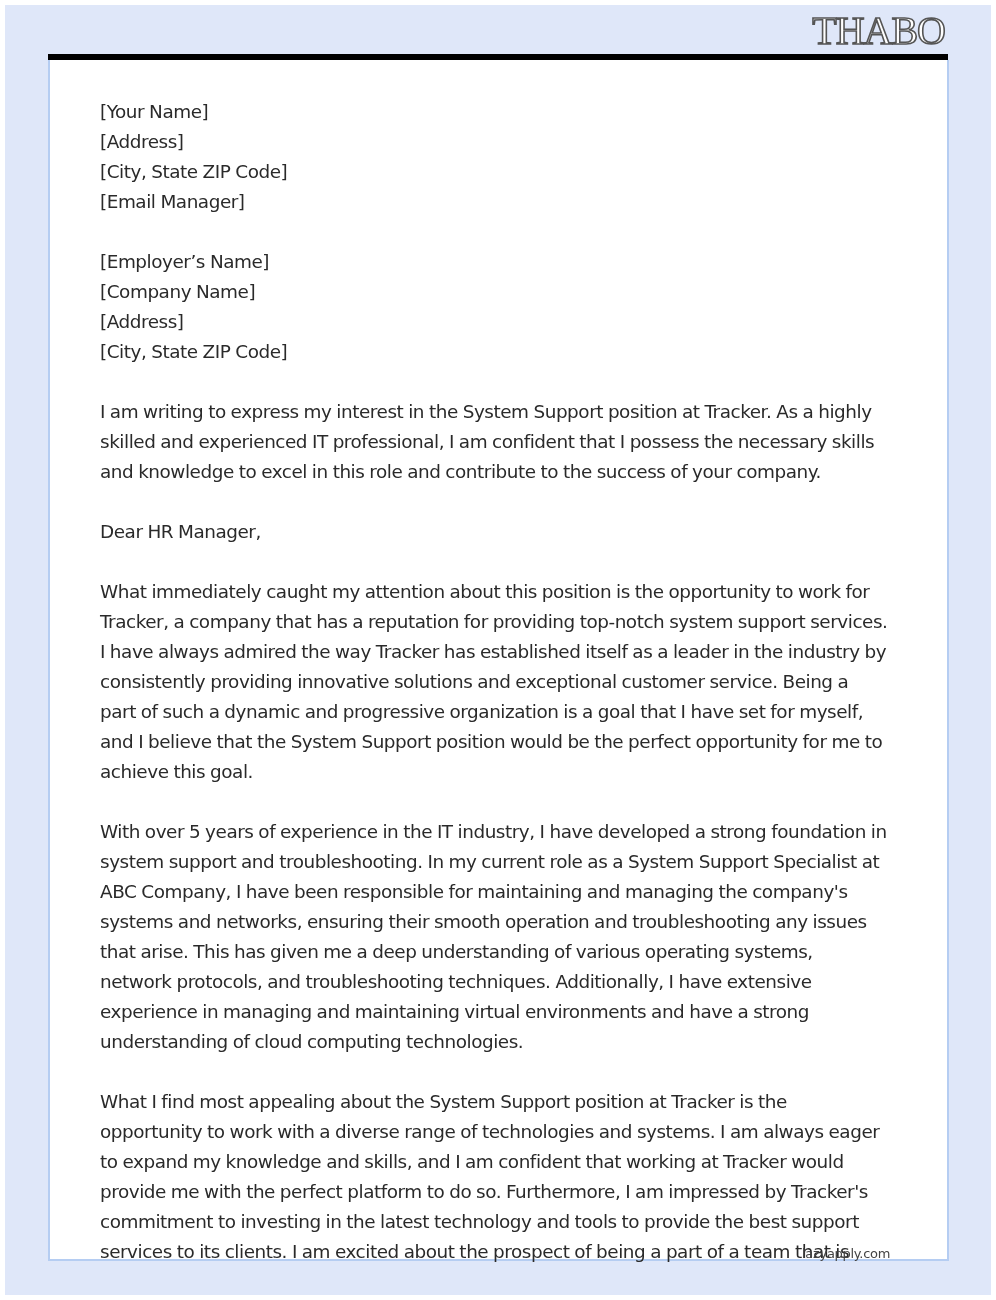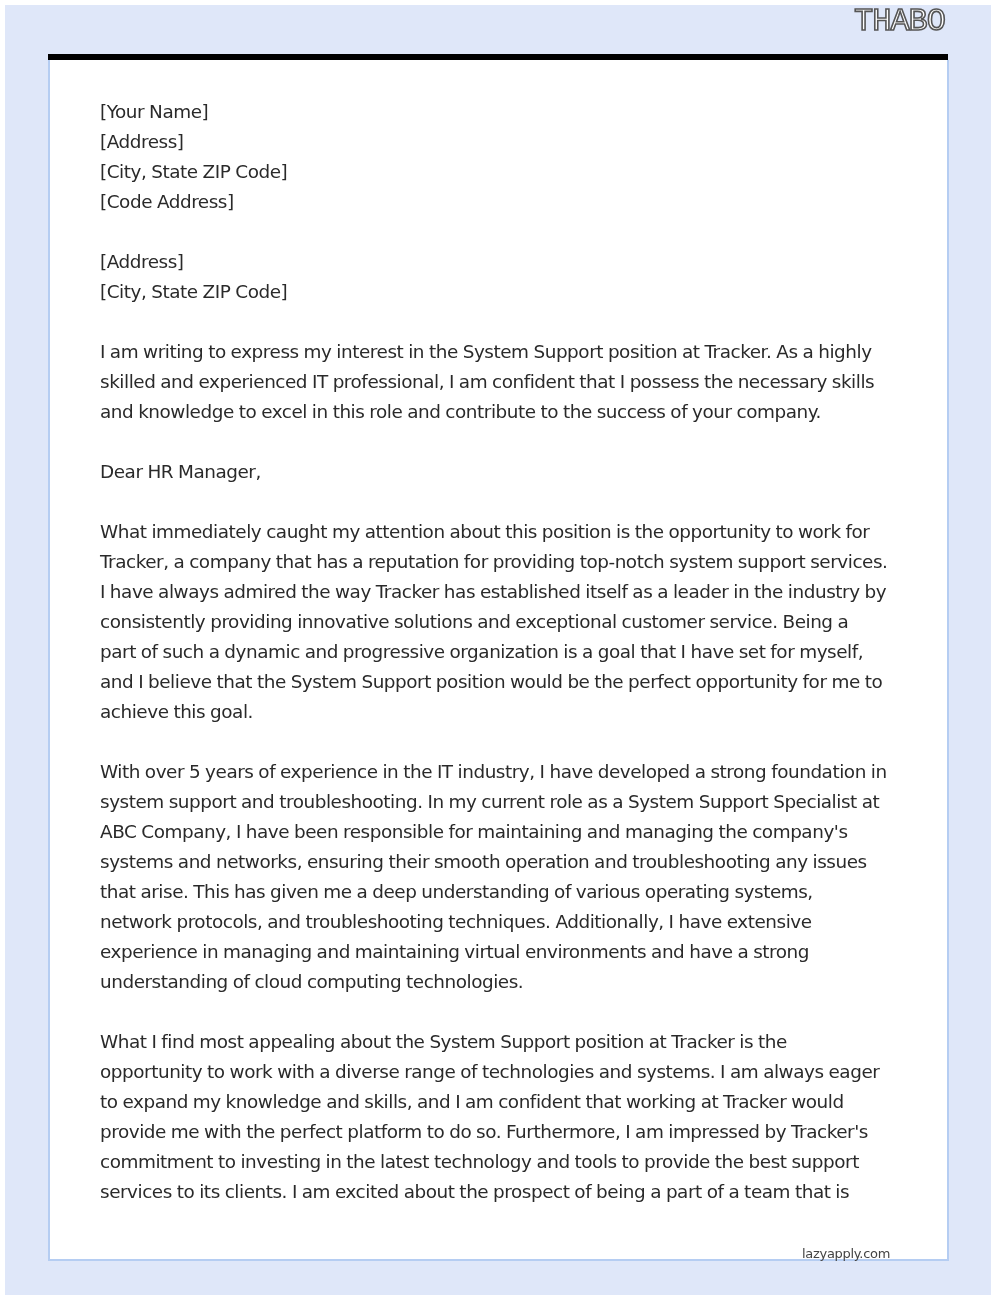--- a/index.html
+++ b/index.html
@@ -7,23 +7,23 @@
       width: 996px; height: 1300px; overflow: hidden;
       background: #ffffff;
       font-family: "DejaVu Sans", sans-serif;
       position: relative;
     }
     .backdrop {
       position: absolute; left: 5px; top: 5px; width: 986px; height: 1290px;
       background: #dfe7f9;
     }
     .brand {
-      position: absolute; right: 51px; top: 0;
-      font-family: Liberation Mono, monospace;
-      font-size: 32px; letter-spacing: -1px;
+      position: absolute; right: 51px; top: 9px;
+      font-family: Liberation Serif, serif;
+      font-size: 40px; letter-spacing: -1px;
       color: #ffffff;
       -webkit-text-stroke: 1.6px #555555;
       line-height: 44px;
     }
     .topbar {
       position: absolute; left: 48px; top: 54px; width: 900px; height: 6px;
       background: #000000;
     }
     .card {
       position: absolute; left: 48px; top: 60px; width: 897px; height: 1199px;
@@ -54,23 +54,25 @@
 
 <div class="topbar"></div>
 
 <div class="card"></div>
 
 <div class="content">
   <p>
     <span class="line">[Your Name]</span>
     <span class="line">[Address]</span>
     <span class="line">[City, State ZIP Code]</span>
-    <span class="line">[Code Address]</span>
+    <span class="line">[Email Manager]</span>
   </p>
   <p>
+    <span class="line">[Employer’s Name]</span>
+    <span class="line">[Company Name]</span>
     <span class="line">[Address]</span>
     <span class="line">[City, State ZIP Code]</span>
   </p>
   <p>I am writing to express my interest in the System Support position at Tracker. As a highly skilled and experienced IT professional, I am confident that I possess the necessary skills and knowledge to excel in this role and contribute to the success of your company.</p>
   <p>Dear HR Manager,</p>
   <p>What immediately caught my attention about this position is the opportunity to work for Tracker, a company that has a reputation for providing top-notch system support services. I have always admired the way Tracker has established itself as a leader in the industry by consistently providing innovative solutions and exceptional customer service. Being a part of such a dynamic and progressive organization is a goal that I have set for myself, and I believe that the System Support position would be the perfect opportunity for me to achieve this goal.</p>
   <p>With over 5 years of experience in the IT industry, I have developed a strong foundation in system support and troubleshooting. In my current role as a System Support Specialist at ABC Company, I have been responsible for maintaining and managing the company's systems and networks, ensuring their smooth operation and troubleshooting any issues that arise. This has given me a deep understanding of various operating systems, network protocols, and troubleshooting techniques. Additionally, I have extensive experience in managing and maintaining virtual environments and have a strong understanding of cloud computing technologies.</p>
   <p>What I find most appealing about the System Support position at Tracker is the opportunity to work with a diverse range of technologies and systems. I am always eager to expand my knowledge and skills, and I am confident that working at Tracker would provide me with the perfect platform to do so. Furthermore, I am impressed by Tracker's commitment to investing in the latest technology and tools to provide the best support services to its clients. I am excited about the prospect of being a part of a team that is</p>
 </div>
 

